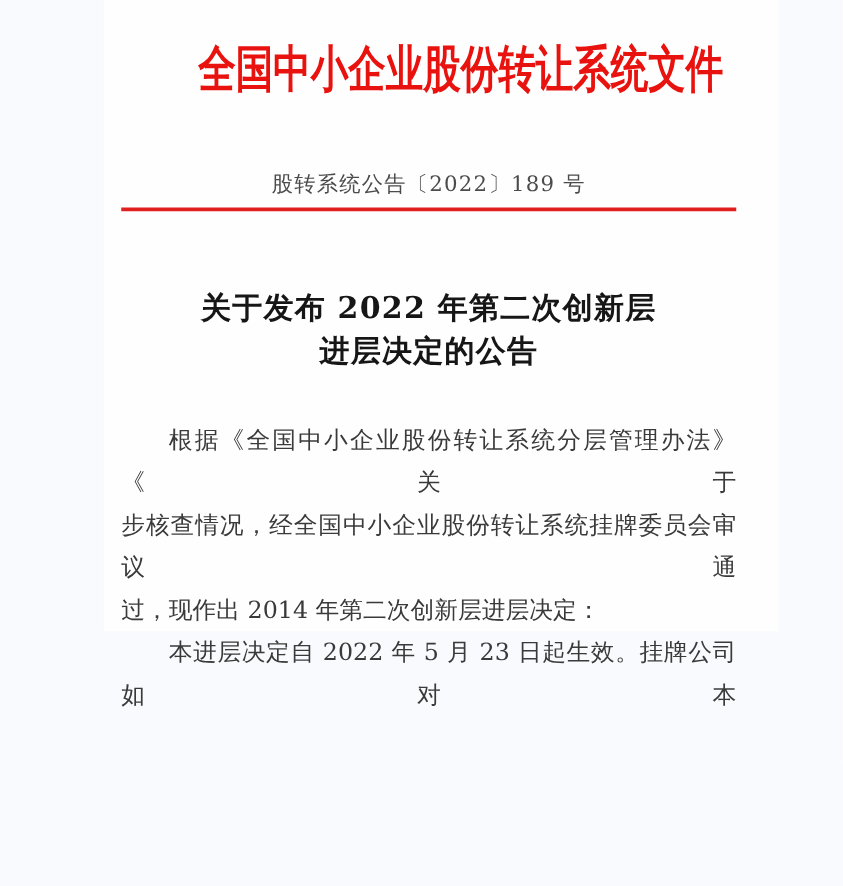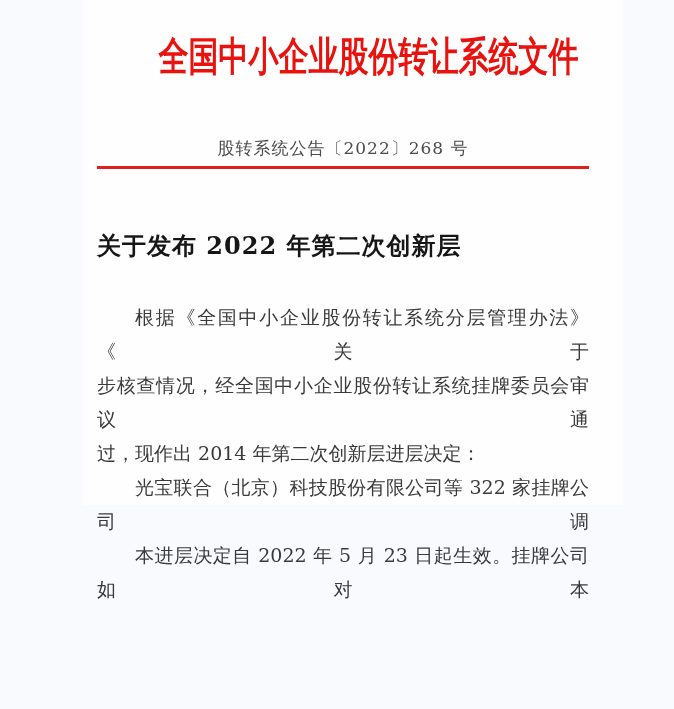--- a/index.html
+++ b/index.html
@@ -44,21 +44,21 @@
     margin-top: 9px;
     height: 3px;
     background: #e01f1f;
   }
   .main-title {
     margin-top: 59px;
     font-size: 24px;
     line-height: 35px;
     font-weight: bold;
     color: #161616;
-    text-align: left;
+    text-align: center;
     letter-spacing: 1px;
   }
   .body-text {
     margin-top: 37px;
     font-size: 19px;
     line-height: 34px;
     color: #3a3a3a;
   }
   .line {
     text-align: justify;
@@ -72,30 +72,30 @@
     text-indent: 2em;
   }
 </style>
 </head>
 <body>
 
 <div class="page">
 
   <div class="org-title">全国中小企业股份转让系统文件</div>
 
-  <div class="doc-number">股转系统公告〔2022〕268 号</div>
+  <div class="doc-number">股转系统公告〔2022〕189 号</div>
 
   <div class="red-rule"></div>
 
   <div class="main-title">
     <div>关于发布 2022 年第二次创新层</div>
+    <div>进层决定的公告</div>
   </div>
 
   <div class="body-text">
     <div class="line indent">根据《全国中小企业股份转让系统分层管理办法》《关于</div>
     <div class="line">步核查情况，经全国中小企业股份转让系统挂牌委员会审议通</div>
     <div class="line end">过，现作出 2014 年第二次创新层进层决定：</div>
-    <div class="line indent">光宝联合（北京）科技股份有限公司等 322 家挂牌公司调</div>
     <div class="line indent">本进层决定自 2022 年 5 月 23 日起生效。挂牌公司如对本</div>
 
   </div>
 
 </div>
 
 </body></html>

